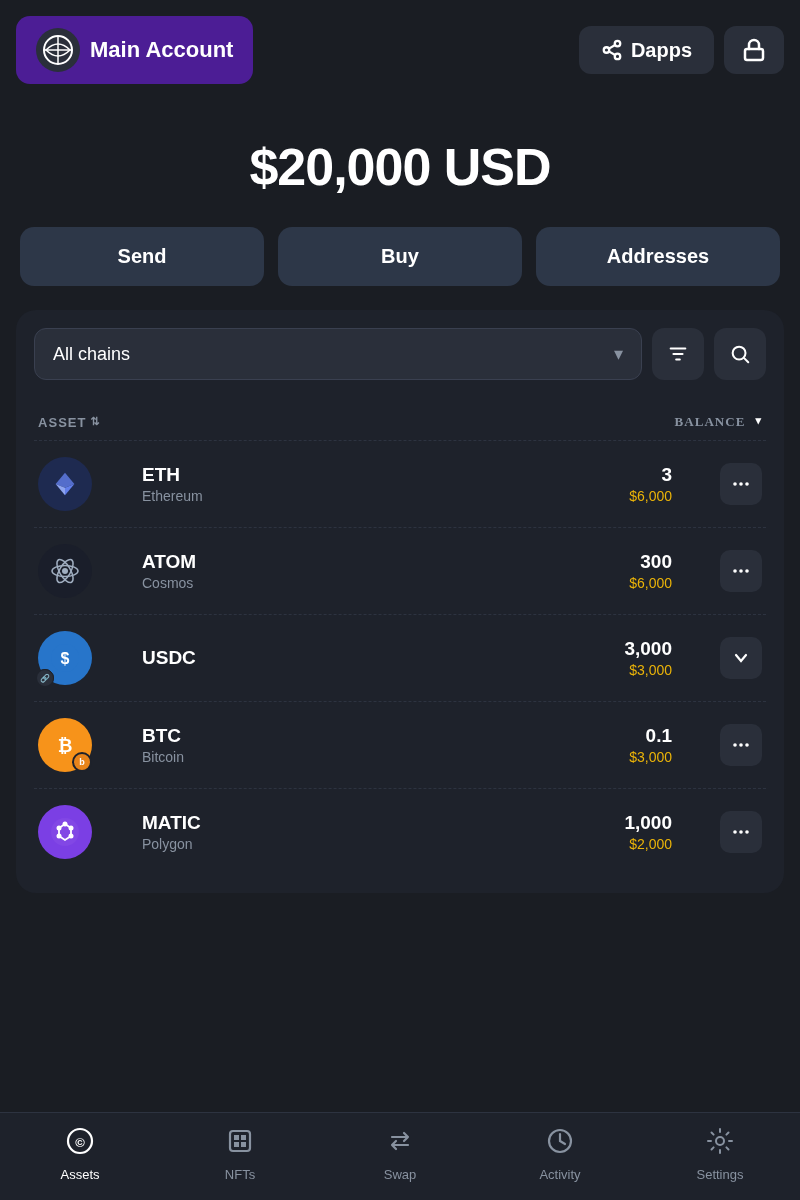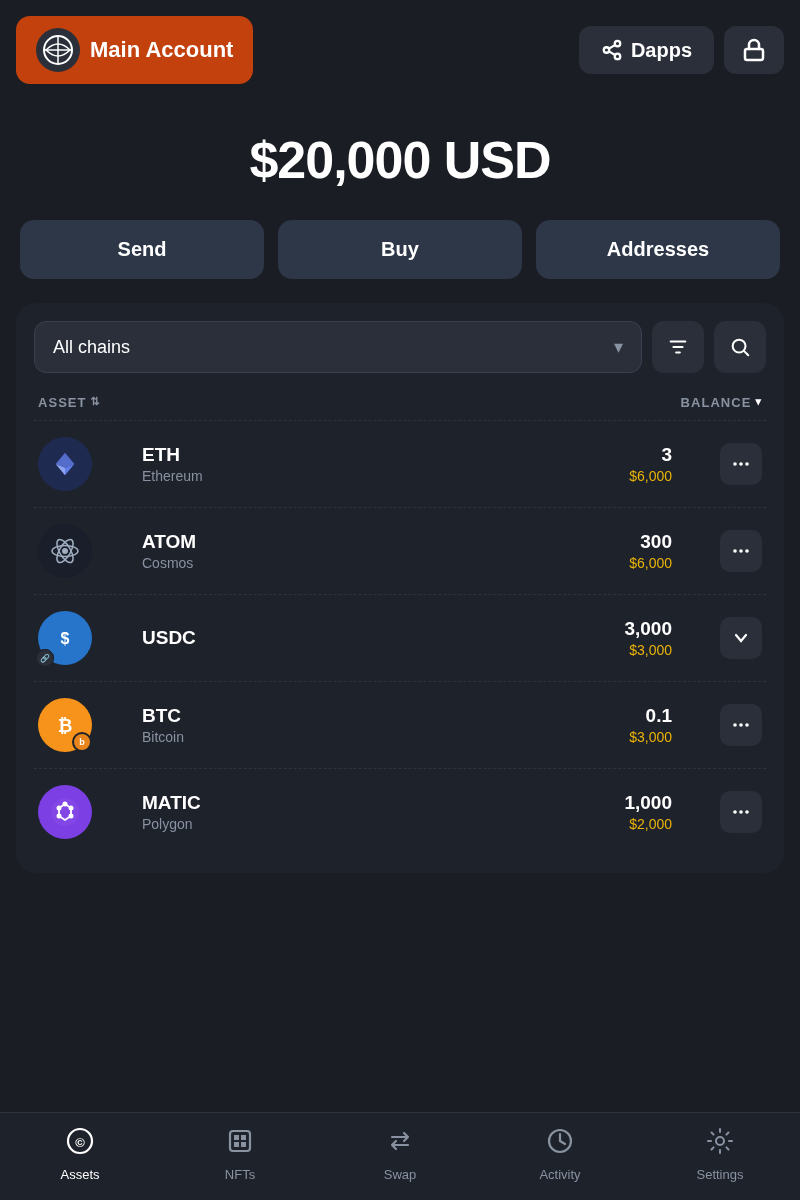--- a/index.html
+++ b/index.html
@@ -18,21 +18,21 @@
       display: flex;
       align-items: center;
       justify-content: space-between;
       padding: 16px 16px;
       background: #1a1d23;
     }
     .account-btn {
       display: flex;
       align-items: center;
       gap: 10px;
-      background: #c2410c;
+      background: #4c1d95;
       border: none;
       border-radius: 14px;
       padding: 12px 20px;
       color: #fff;
       font-size: 22px;
       font-weight: 700;
       cursor: pointer;
     }
     .account-icon {
       width: 44px;
@@ -71,20 +71,21 @@
 
     
     .balance-section {
       text-align: center;
       padding: 30px 20px 20px;
     }
     .balance-amount {
       font-size: 52px;
       font-weight: 700;
       letter-spacing: -1px;
+      margin-top: 7px;
     }
 
     
     .action-buttons {
       display: flex;
       gap: 14px;
       padding: 10px 20px 24px;
       justify-content: space-between;
     }
     .action-btn {
@@ -104,21 +105,21 @@
       background: #1e222b;
       border-radius: 20px;
       margin: 0 16px;
       padding: 18px;
     }
 
     
     .chain-row {
       display: flex;
       gap: 10px;
-      margin-bottom: 16px;
+      margin-bottom: 28px;
     }
     .chain-selector {
       flex: 1;
       background: #2a2f3a;
       border: 1.5px solid #3a4050;
       border-radius: 12px;
       padding: 14px 18px;
       color: #fff;
       font-size: 18px;
       display: flex;
@@ -152,21 +153,22 @@
       letter-spacing: 0.08em;
     }
     .table-header .col-asset {
       display: flex;
       align-items: flex-start;
       gap: 4px;
     }
     .table-header .col-balance {
       display: flex;
       align-items: flex-start;
-      gap: 4px;
+      gap: 10px;
+      font-family: Liberation Serif, serif;
     }
 
     
     .asset-row {
       display: flex;
       align-items: center;
       padding: 16px 4px;
       border-top: 1px dashed #2d3340;
       cursor: pointer;
       gap: 36px;

